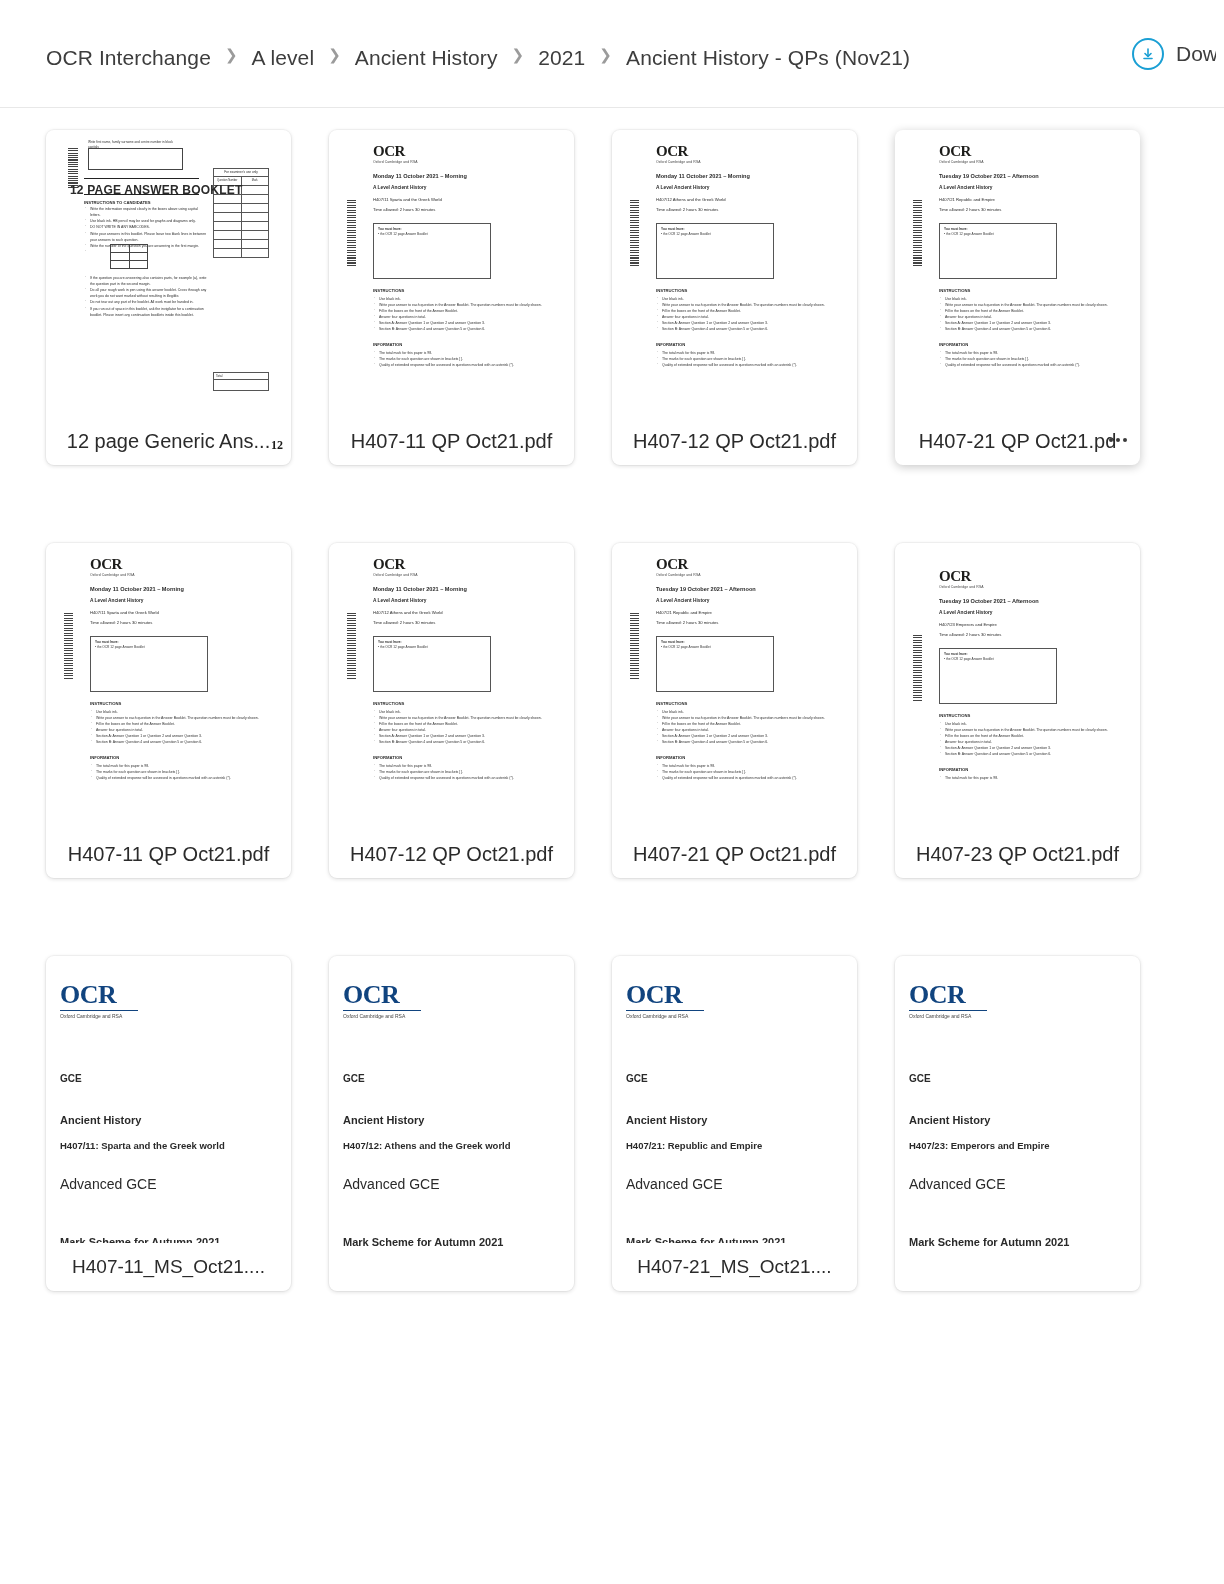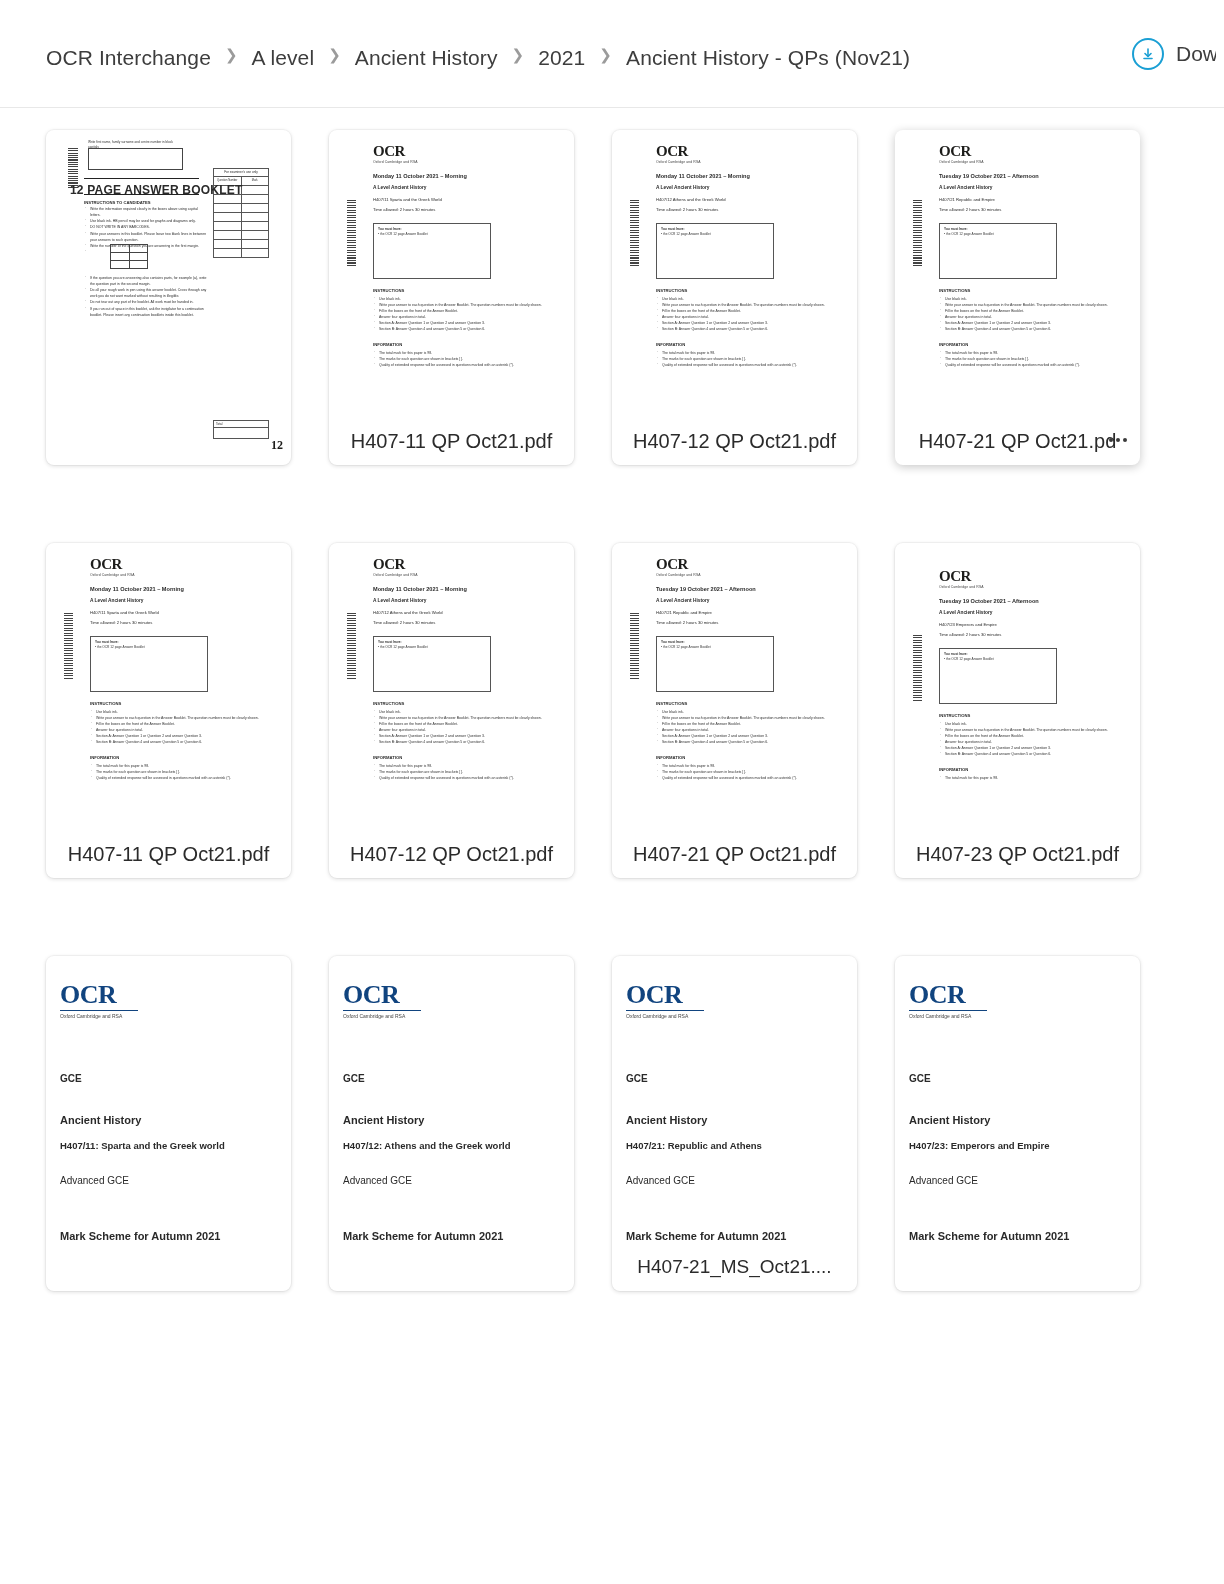--- a/index.html
+++ b/index.html
@@ -289,21 +289,21 @@
   .ms .logo-sub {
     margin-left: 14px; font-size: 5px; color: #444; margin-top: 2px;
   }
   .ms .logo-rule {
     margin-left: 14px; width: 78px; height: 1px; background: #11447f; margin-top: 2px;
   }
   .ms .blk { margin-left: 14px; font-weight: bold; }
   .ms .gce { font-size: 10px; margin-top: 52px; }
   .ms .subj { font-size: 11px; margin-top: 26px; }
   .ms .unit { font-size: 9.5px; margin-top: 10px; }
-  .ms .adv { font-size: 10px; margin-top: 22px; font-weight: normal; }
+  .ms .adv { font-size: 14px; margin-top: 22px; font-weight: normal; }
   .ms .mstitle { font-size: 11px; margin-top: 40px; }
 </style>
 </head>
 <body>
 
 <div class="header">
   <div class="breadcrumb">
     <span class="crumb">OCR Interchange</span>
     <span class="crumb-sep">❯</span>
     <span class="crumb">A level</span>
@@ -410,20 +410,21 @@
                 </tr>
               </tbody>
             </table>
         </div>
         <div class="totalbox">
           <div>Total</div>
           <div></div>
         </div>
       </div>
     </div>
+    <div class="card-name">12 page Generic Ans...</div>
     <div style="position:absolute;right:8px;bottom:12px;font-family:'Liberation Serif',serif;font-weight:bold;font-size:12px;color:#1d1d1b">12</div>
   </div>
 
   <div class="card">
     <div class="thumb">
       <div class="qp">
         <div class="barcode"></div>
         <div class="logo-wrap">
           <div class="ocr-logo">OCR</div>
           <div class="ocr-sub">Oxford Cambridge and RSA</div>
@@ -683,20 +684,21 @@
         </div>
         <div class="logo-rule"></div>
         <div class="logo-sub">Oxford Cambridge and RSA</div>
         <div class="blk gce">GCE</div>
         <div class="blk subj">Ancient History</div>
         <div class="blk unit">H407/11: Sparta and the Greek world</div>
         <div class="blk adv">Advanced GCE</div>
         <div class="blk mstitle">Mark Scheme for Autumn 2021</div>
       </div>
     </div>
+    <div class="card-name small">H407-11_MS_Oct21....</div>
   </div>
 
   <div class="card">
     <div class="thumb" style="padding:0">
       <div class="ms">
         <div class="logo-wrap">
           <div class="ocr-logo">OCR</div>
         </div>
         <div class="logo-rule"></div>
         <div class="logo-sub">Oxford Cambridge and RSA</div>
@@ -712,21 +714,21 @@
   <div class="card">
     <div class="thumb" style="padding:0">
       <div class="ms">
         <div class="logo-wrap">
           <div class="ocr-logo">OCR</div>
         </div>
         <div class="logo-rule"></div>
         <div class="logo-sub">Oxford Cambridge and RSA</div>
         <div class="blk gce">GCE</div>
         <div class="blk subj">Ancient History</div>
-        <div class="blk unit">H407/21: Republic and Athens</div>
+        <div class="blk unit">H407/21: Republic and Empire</div>
         <div class="blk adv">Advanced GCE</div>
         <div class="blk mstitle">Mark Scheme for Autumn 2021</div>
       </div>
     </div>
     <div class="card-name small">H407-21_MS_Oct21....</div>
   </div>
 
   <div class="card">
     <div class="thumb" style="padding:0">
       <div class="ms">

